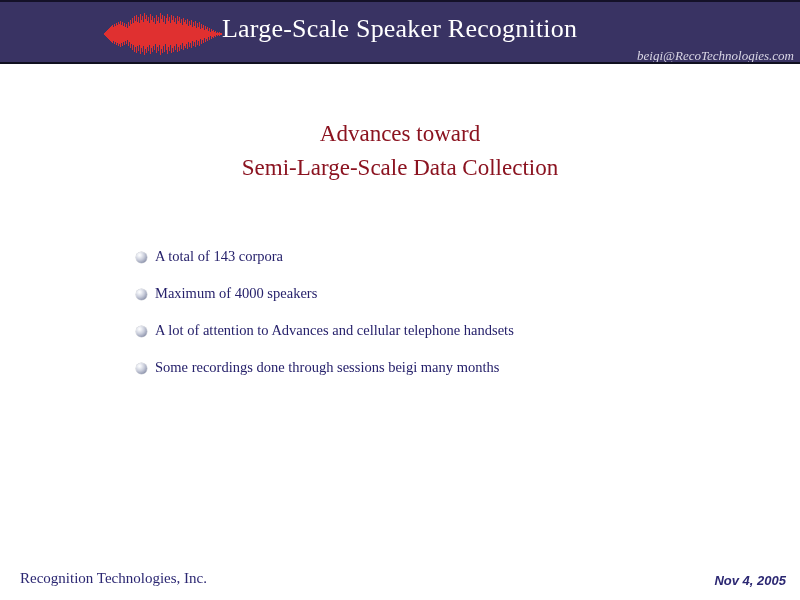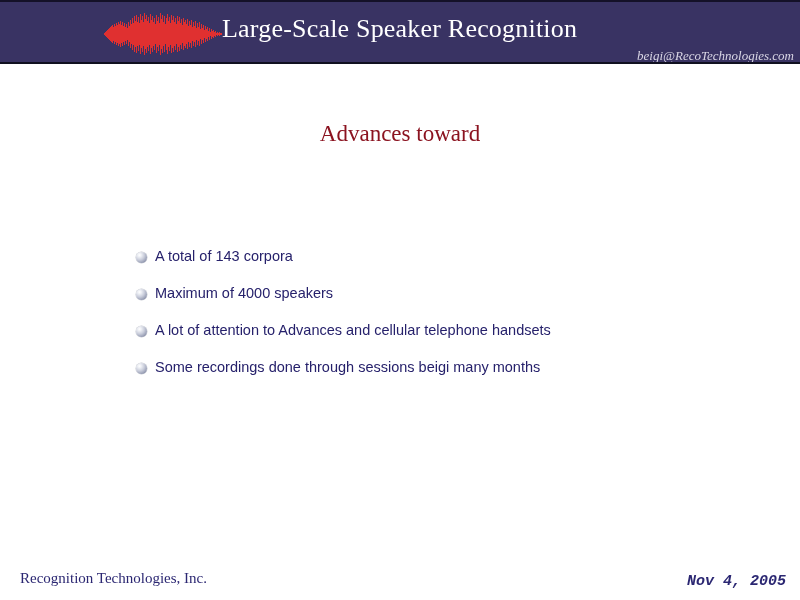--- a/index.html
+++ b/index.html
@@ -103,43 +103,43 @@
         #9aa0b6 72%,
         #6e7490 92%,
         #585e78 100%);
     box-shadow: 0 0 0 0.5px rgba(90,96,120,0.35);
   }
   .bullet-text {
     font-size: 14.5px;
     line-height: 17px;
     color: #26216b;
     white-space: nowrap;
-    font-family: Liberation Sans, sans-serif;
+    font-family: Liberation Serif, serif;
   }
 
   
   #footer-company {
     position: absolute;
     left: 20px;
     top: 570px;
     font-size: 15px;
     color: #2b2772;
     white-space: nowrap;
     font-family: "Liberation Serif", "DejaVu Serif", serif;
   }
   #footer-date {
     position: absolute;
     right: 14px;
     top: 573px;
-    font-size: 15px;
+    font-size: 13px;
     font-weight: bold;
     font-style: italic;
     color: #2b2772;
     white-space: nowrap;
-    font-family: Liberation Mono, monospace;
+    font-family: Liberation Sans, sans-serif;
   }
 </style>
 </head>
 <body>
 
 <div id="slide">
 
   <div id="header-band">
 
     <span id="waveform-logo">
@@ -267,20 +267,21 @@
       </svg>
     </span>
 
     <span id="header-title">Large-Scale Speaker Recognition</span>
 
     <span id="header-email">beigi@RecoTechnologies.com</span>
   </div>
 
   <div id="slide-title">
     <span class="tline">Advances toward</span>
+    <span class="tline">Semi-Large-Scale Data Collection</span>
   </div>
 
   <div id="bullet-list">
 
     <div class="bullet-row">
       <span class="bullet-marker"></span>
       <span class="bullet-text">A total of 143 corpora</span>
     </div>
 
     <div class="bullet-row">

